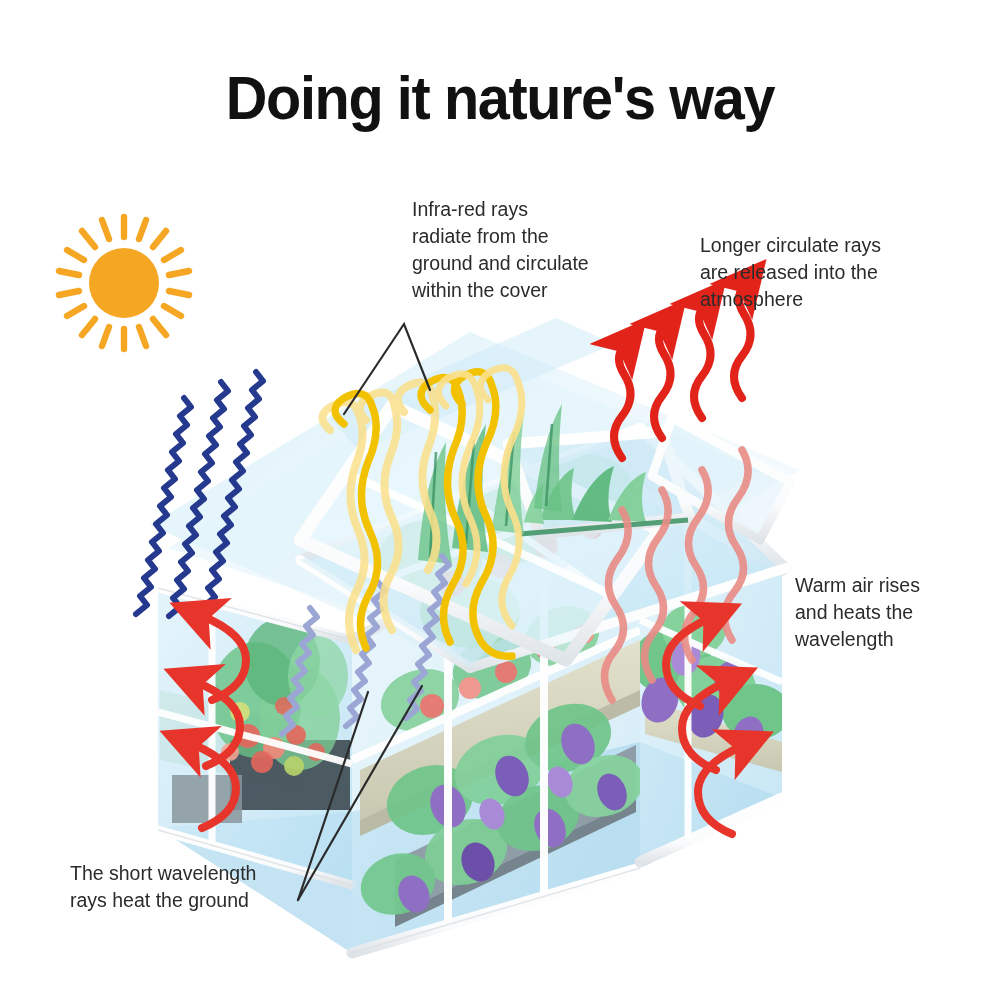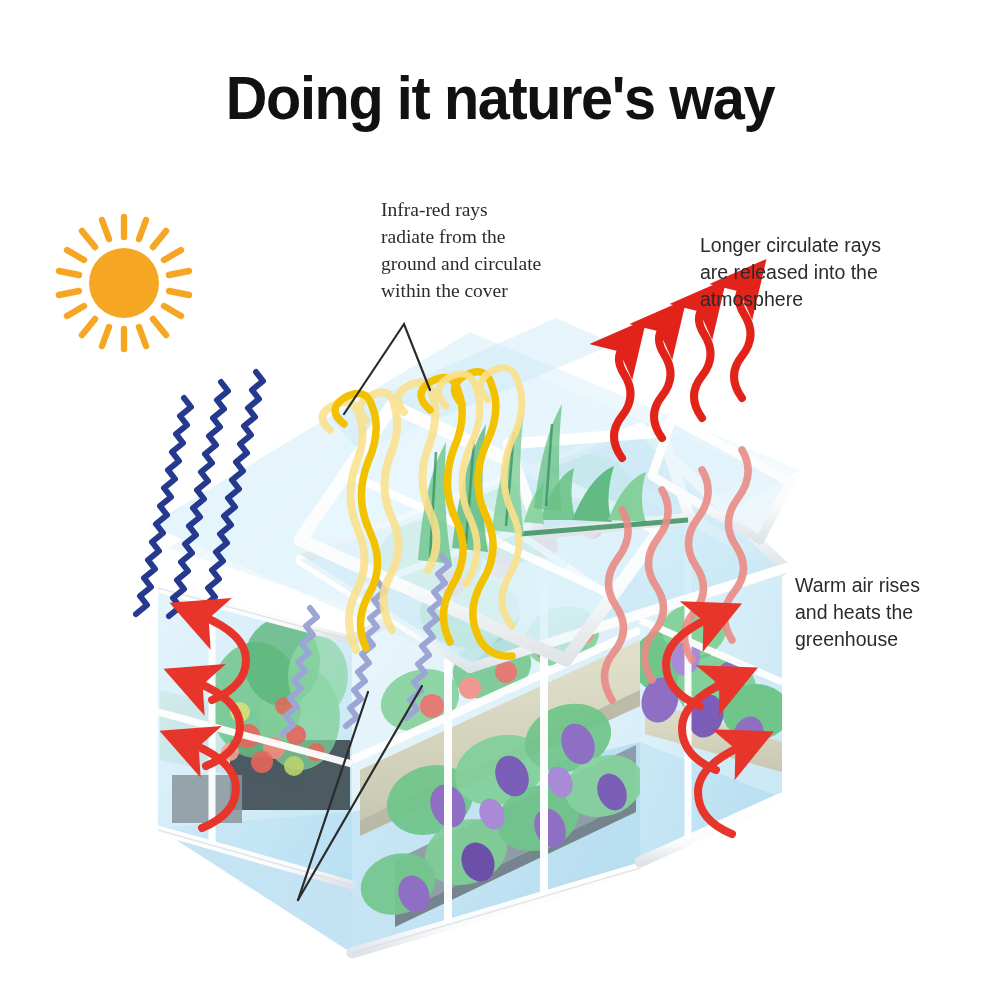--- a/index.html
+++ b/index.html
@@ -43,21 +43,21 @@
   .caption {
     position: absolute;
     color: #2b2b2b;
     font-family: "Liberation Sans", sans-serif;
     font-size: 19.5px;
     line-height: 27px;
     font-weight: 400;
     white-space: pre-line;
   }
   #cap-sun         { left: 192px; top: 258px; }
-  #cap-infrared    { left: 381px; top: 196px; font-family: Liberation Serif, serif; }
+  #cap-infrared    { left: 412px; top: 196px; }
   #cap-longer      { left: 700px; top: 232px; }
   #cap-warm        { left: 795px; top: 572px; }
   #cap-ground      { left: 70px;  top: 860px; }
 
   
   #stage {
     position: absolute;
     left: 0;
     top: 0;
     width: 1000px;
@@ -437,16 +437,18 @@
 radiate from the
 ground and circulate
 within the cover</div>
 
   <div class="caption" id="cap-longer">Longer circulate rays
 are released into the
 atmosphere</div>
 
   <div class="caption" id="cap-warm">Warm air rises
 and heats the
-greenhouse</div>
-
+wavelength</div>
+
+  <div class="caption" id="cap-ground">The short wavelength
+rays heat the ground</div>
 
 </div>
 
 </body></html>

